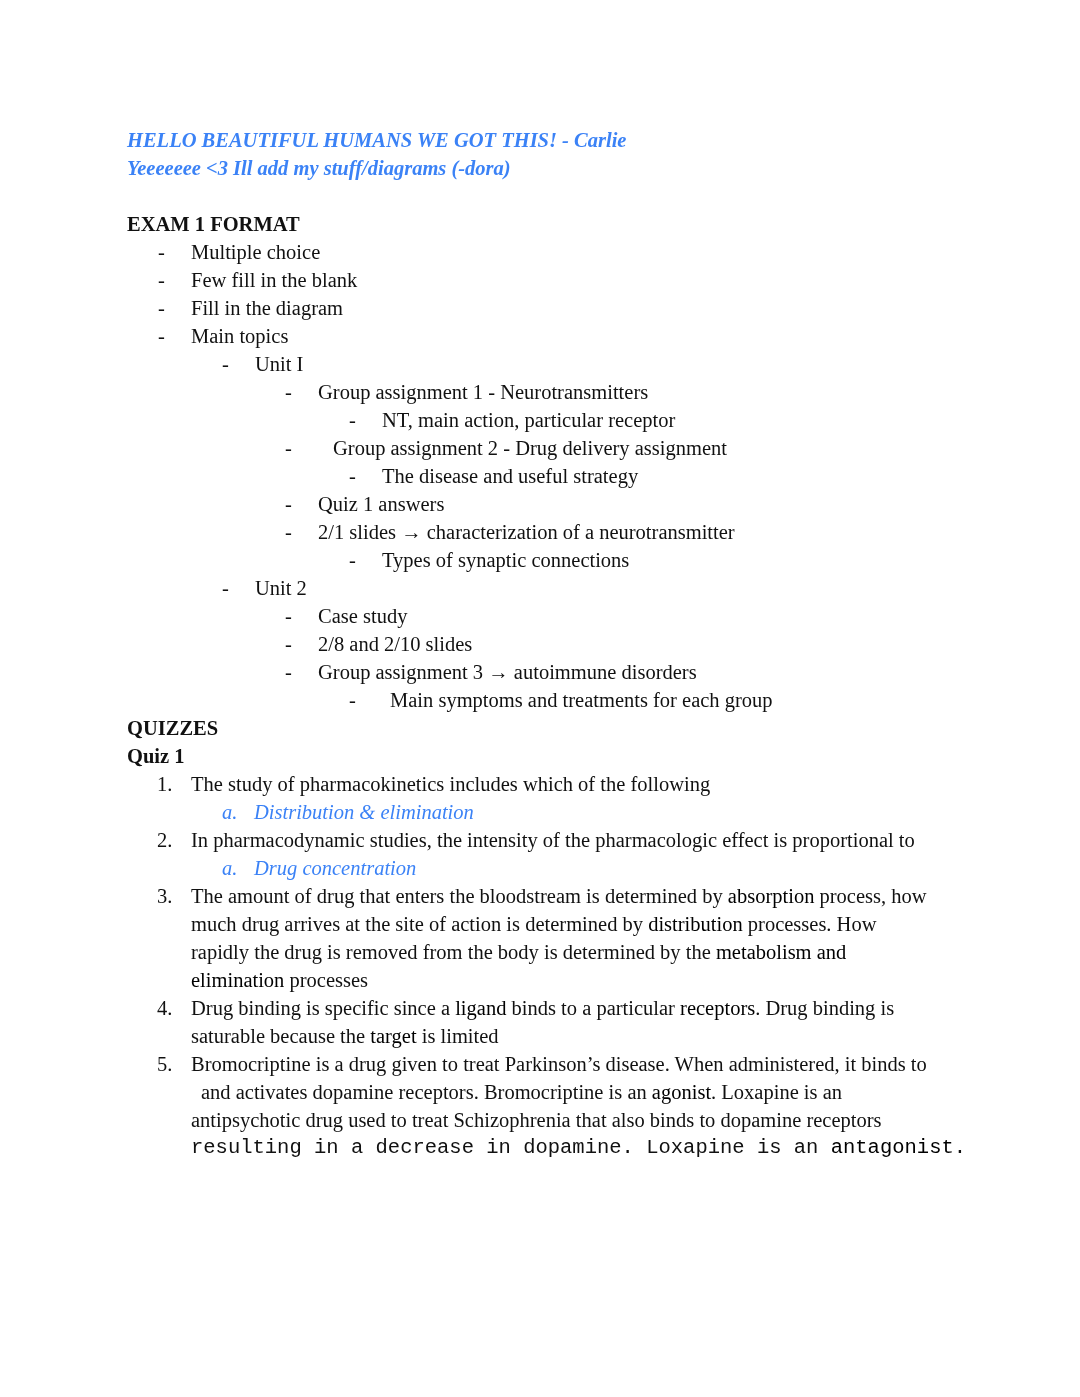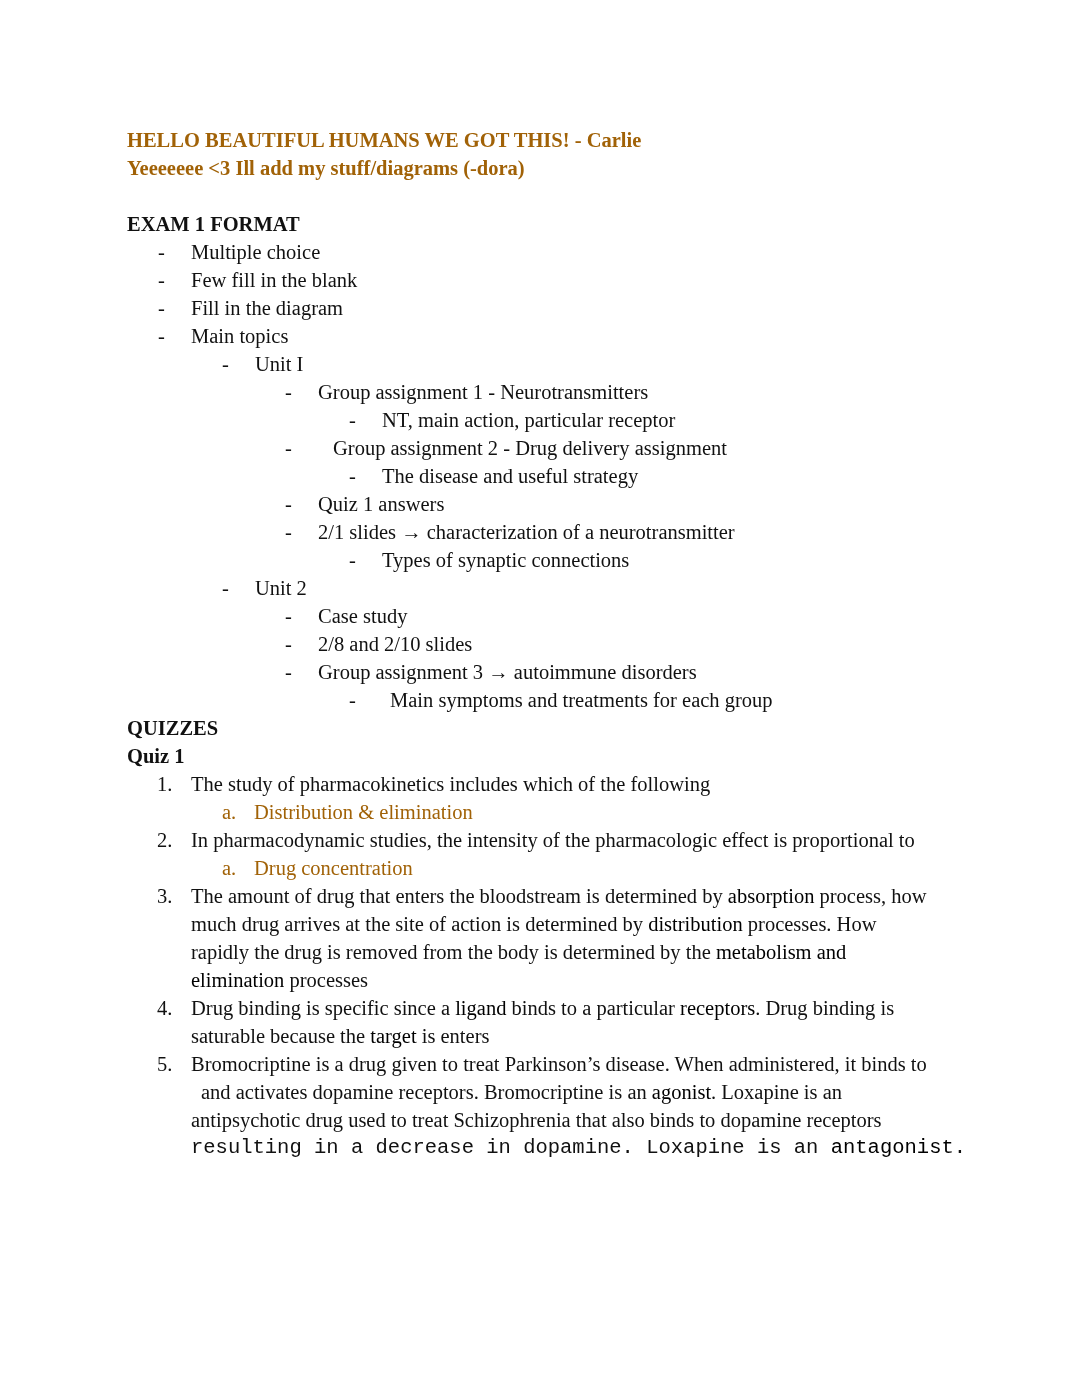--- a/index.html
+++ b/index.html
@@ -4,21 +4,21 @@
 <style>
   html, body { margin: 0; padding: 0; background: #ffffff; }
   body {
     width: 1080px; height: 1397px; position: relative; overflow: hidden;
     font-family: "Liberation Serif", "DejaVu Serif", serif;
     font-size: 20.5px; color: #111111;
   }
   .page { position: absolute; left: 0; top: 0; width: 1080px; height: 1397px; }
   .line { position: absolute; white-space: nowrap; line-height: 28px; height: 28px; }
   .bold { font-weight: bold; }
-  .pink { color: #a16207; }
+  .pink { color: #3b82f6; font-style: italic; }
   .dash { position: absolute; width: 20px; text-align: left; }
   .hl { color: #000000; }
 </style>
 </head>
 <body>
 
 <div class="page">
   <div class="line bold pink" style="left:127px; top:126px;">HELLO BEAUTIFUL HUMANS WE GOT THIS! - Carlie</div>
   <div class="line bold pink" style="left:127px; top:154px;">Yeeeeeee &lt;3 Ill add my stuff/diagrams (-dora)</div>
 
@@ -71,20 +71,20 @@
       <div class="line" style="left: 191px; top: 826px;">In pharmacodynamic studies, the intensity of the pharmacologic effect is proportional to</div>
       <div class="line pink" style="left: 222px; top: 854px;">a.</div>
       <div class="line pink" style="left: 254px; top: 854px;">Drug concentration</div>
       <div class="line" style="left: 157px; top: 882px;">3.</div>
       <div class="line" style="left: 191px; top: 882px;"><span>The amount of drug that enters the bloodstream is determined by </span><span class="hl">absorption</span><span> process, how</span></div>
       <div class="line" style="left: 191px; top: 910px;"><span>much drug arrives at the site of action is determined by </span><span class="hl">distribution</span><span> processes. How</span></div>
       <div class="line" style="left: 191px; top: 938px;"><span>rapidly the drug is removed from the body is determined by the </span><span class="hl">metabolism and</span></div>
       <div class="line" style="left: 191px; top: 966px;"><span class="hl">elimination</span><span> processes</span></div>
       <div class="line" style="left: 157px; top: 994px;">4.</div>
       <div class="line" style="left: 191px; top: 994px;"><span>Drug binding is specific since a </span><span class="hl">ligand</span><span> binds to a particular </span><span class="hl">receptors</span><span>. Drug binding is</span></div>
-      <div class="line" style="left: 191px; top: 1022px;"><span>saturable because the </span><span class="hl">target</span><span> is enters</span></div>
+      <div class="line" style="left: 191px; top: 1022px;"><span>saturable because the </span><span class="hl">target</span><span> is limited</span></div>
       <div class="line" style="left: 157px; top: 1050px;">5.</div>
       <div class="line" style="left: 191px; top: 1050px;"><span>Bromocriptine is a drug given to treat Parkinson’s disease. When administered, it binds to</span></div>
       <div class="line" style="left: 201px; top: 1078px;"><span>and activates dopamine receptors. Bromocriptine is an </span><span class="hl">agonist</span><span>. Loxapine is an</span></div>
       <div class="line" style="left: 191px; top: 1106px;"><span>antipsychotic drug used to treat Schizophrenia that also binds to dopamine receptors</span></div>
       <div class="line" style="left: 191px; top: 1134px; font-family: Liberation Mono, monospace;"><span>resulting in a decrease in dopamine. Loxapine is an </span><span class="hl">antagonist</span><span>.</span></div>
     </div>
 </div>
 
 </body></html>

